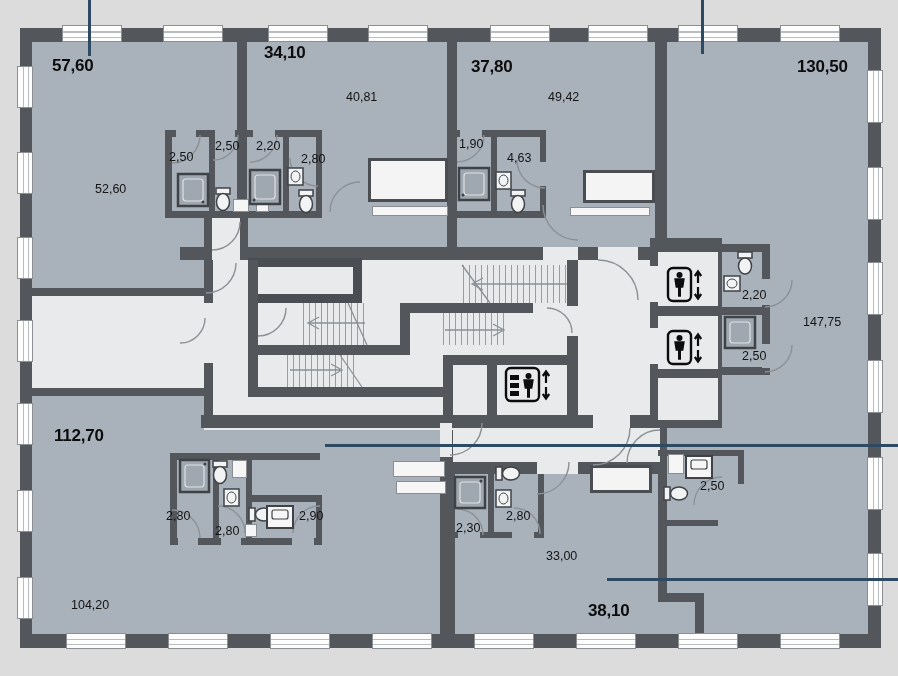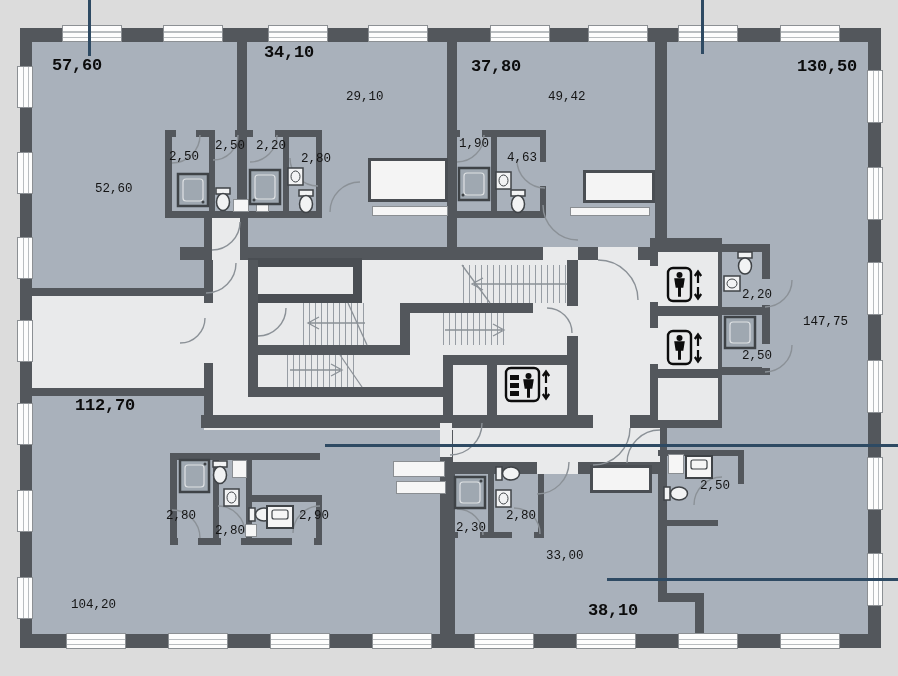--- a/index.html
+++ b/index.html
@@ -1,17 +1,17 @@
 <!DOCTYPE html>
 <html><head>
 <meta charset="utf-8">
 <style>
   html,body{margin:0;padding:0;}
   body{background:#dcdcdc;font-family:"Liberation Sans",sans-serif;}
-  #stage{position:relative;width:898px;height:676px;background:#dcdcdc;overflow:hidden;font-family:Liberation Mono, monospace;}
+  #stage{position:relative;width:898px;height:676px;background:#dcdcdc;overflow:hidden;}
   .abs{position:absolute;}
   .wall{background:#53575c;}
   .apt{background:#a9b1bb;}
   .lite{background:#e9eaeb;}
   .whitebox{background:#f4f4f4;border:3px solid #4a4e53;box-sizing:border-box;}
   .strip{background:#f6f6f6;border:1px solid #8a8e92;box-sizing:border-box;}
   .win-t{box-sizing:border-box;border:1px solid #8c9094;
     background:linear-gradient(#fdfdfd 0 34%,#b9bdc0 34% 44%,#fdfdfd 44% 72%,#b9bdc0 72% 82%,#fdfdfd 82%);}
   .win-l{box-sizing:border-box;border:1px solid #8c9094;
     background:linear-gradient(90deg,#fdfdfd 0 34%,#b9bdc0 34% 44%,#fdfdfd 44% 72%,#b9bdc0 72% 82%,#fdfdfd 82%);}
@@ -352,27 +352,27 @@
 
   <div class="abs leader" style="left:88px;top:0;width:3px;height:56px;"></div>
   <div class="abs leader" style="left:701px;top:0;width:3px;height:54px;"></div>
   <div class="abs leader" style="left:325px;top:444px;width:573px;height:3px;"></div>
   <div class="abs leader" style="left:607px;top:578px;width:291px;height:3px;"></div>
 
   <span class="lbl-b" style="left:52px;top:56px;">57,60</span>
   <span class="lbl-b" style="left:264px;top:43px;">34,10</span>
   <span class="lbl-b" style="left:471px;top:57px;">37,80</span>
   <span class="lbl-b" style="left:797px;top:57px;">130,50</span>
-  <span class="lbl-b" style="left:54px;top:396px;margin-left:21px;">112,70</span>
+  <span class="lbl-b" style="left:54px;top:426px;">112,70</span>
   <span class="lbl-b" style="left:588px;top:601px;">38,10</span>
 
   <span class="lbl" style="left:95px;top:182px;">52,60</span>
   <span class="lbl" style="left:169px;top:150px;">2,50</span>
   <span class="lbl" style="left:215px;top:139px;">2,50</span>
-  <span class="lbl" style="left:346px;top:90px;">29,10</span>
+  <span class="lbl" style="left:346px;top:90px;">40,81</span>
   <span class="lbl" style="left:256px;top:139px;">2,20</span>
   <span class="lbl" style="left:301px;top:152px;">2,80</span>
   <span class="lbl" style="left:548px;top:90px;">49,42</span>
   <span class="lbl" style="left:459px;top:137px;">1,90</span>
   <span class="lbl" style="left:507px;top:151px;">4,63</span>
   <span class="lbl" style="left:803px;top:315px;">147,75</span>
   <span class="lbl" style="left:742px;top:288px;">2,20</span>
   <span class="lbl" style="left:742px;top:349px;">2,50</span>
   <span class="lbl" style="left:700px;top:479px;">2,50</span>
   <span class="lbl" style="left:71px;top:550px;margin-top:48px;">104,20</span>

